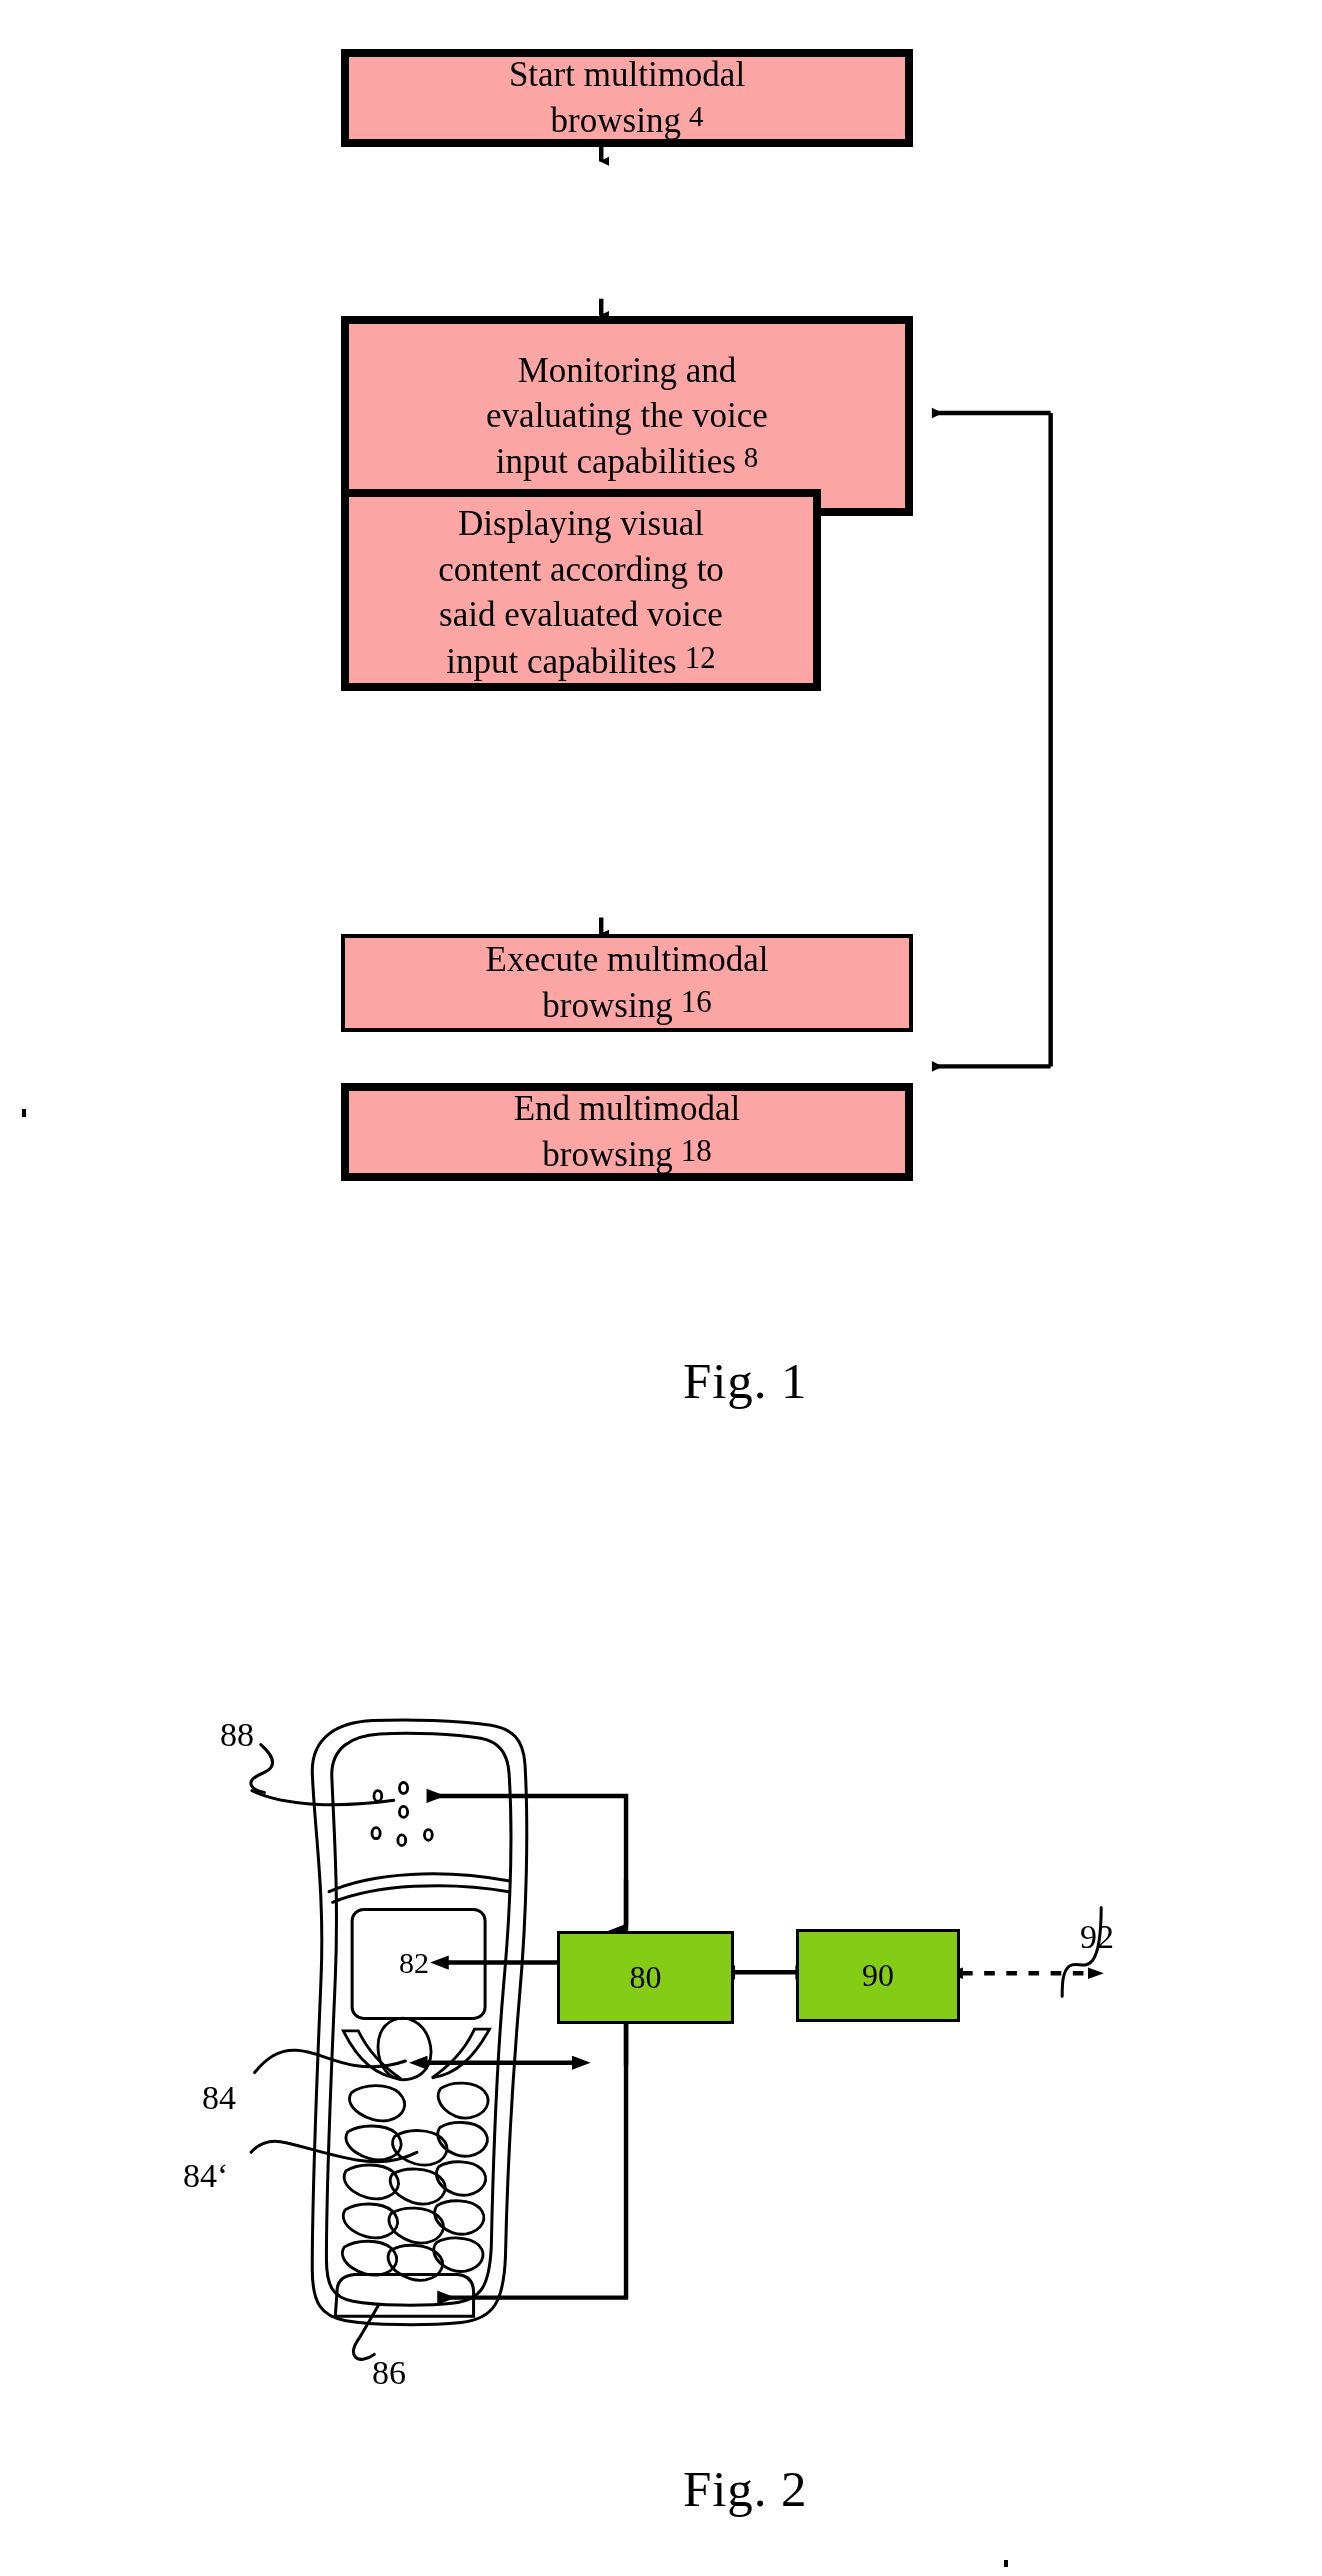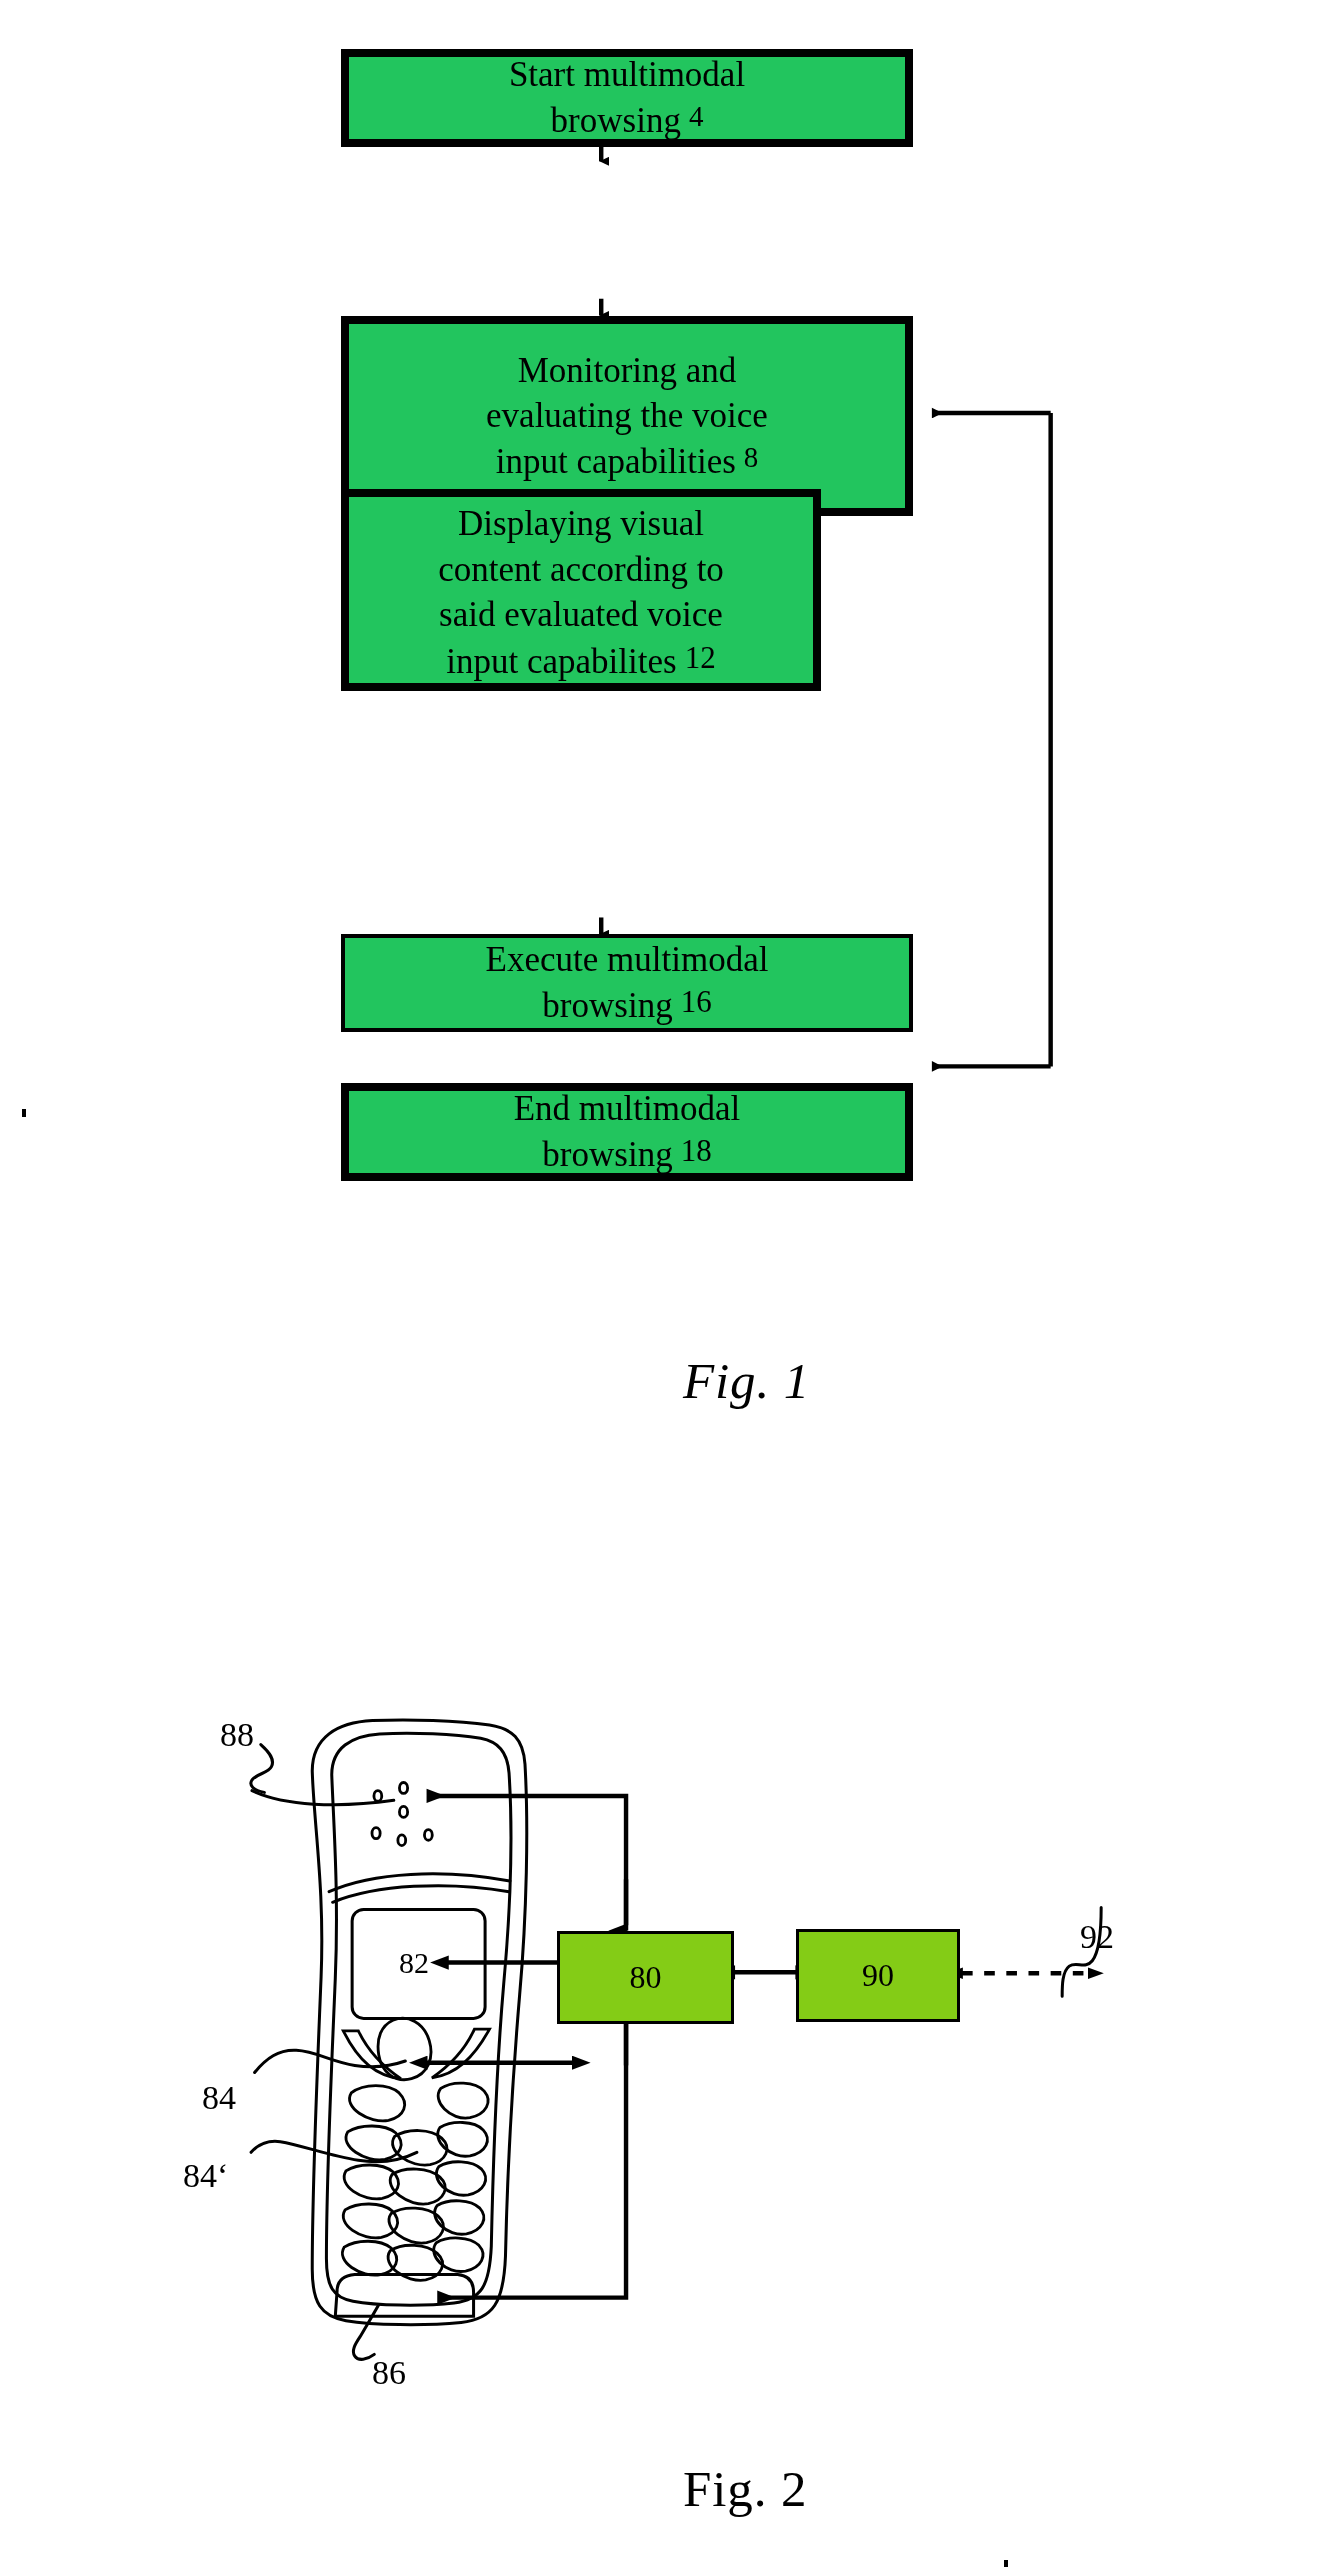--- a/index.html
+++ b/index.html
@@ -16,21 +16,21 @@
     overflow: hidden;
   }
   .page {
     position: absolute;
     inset: 0;
   }
   
   .fbox {
     position: absolute;
     box-sizing: border-box;
-    background: #22c55e;
+    background: #fca5a5;
     border: 8px solid #000000;
     display: flex;
     align-items: center;
     justify-content: center;
     text-align: center;
     line-height: 1.30;
     font-size: 35px;
     overflow: hidden;
   }
   .fbox.thin { border-width: 4.4px; }
@@ -159,21 +159,21 @@
     </div>
   </div>
 
   <div class="fbox" style="left:341px;top:1083px;width:572px;height:98px;">
     <div class="txt">
       <span>End multimodal</span><br>
       <span>browsing</span><span class="refnum big">18</span>
     </div>
   </div>
 
-  <div class="figcaption" style="left:683px;top:1352px;font-style:italic;">Fig. 1</div>
+  <div class="figcaption" style="left:683px;top:1352px;">Fig. 1</div>
 
   <svg class="lines" viewBox="0 0 1492 2906" xmlns="http://www.w3.org/2000/svg">
 
     <g fill="none" stroke="#000" stroke-width="3.4" stroke-linecap="round" stroke-linejoin="round">
 
       <path d="M352,1998
                C352,1960 380,1943 420,1941
                C462,1939 516,1941 552,1946
                C578,1950 590,1962 592,1990
                C596,2060 594,2160 586,2250

